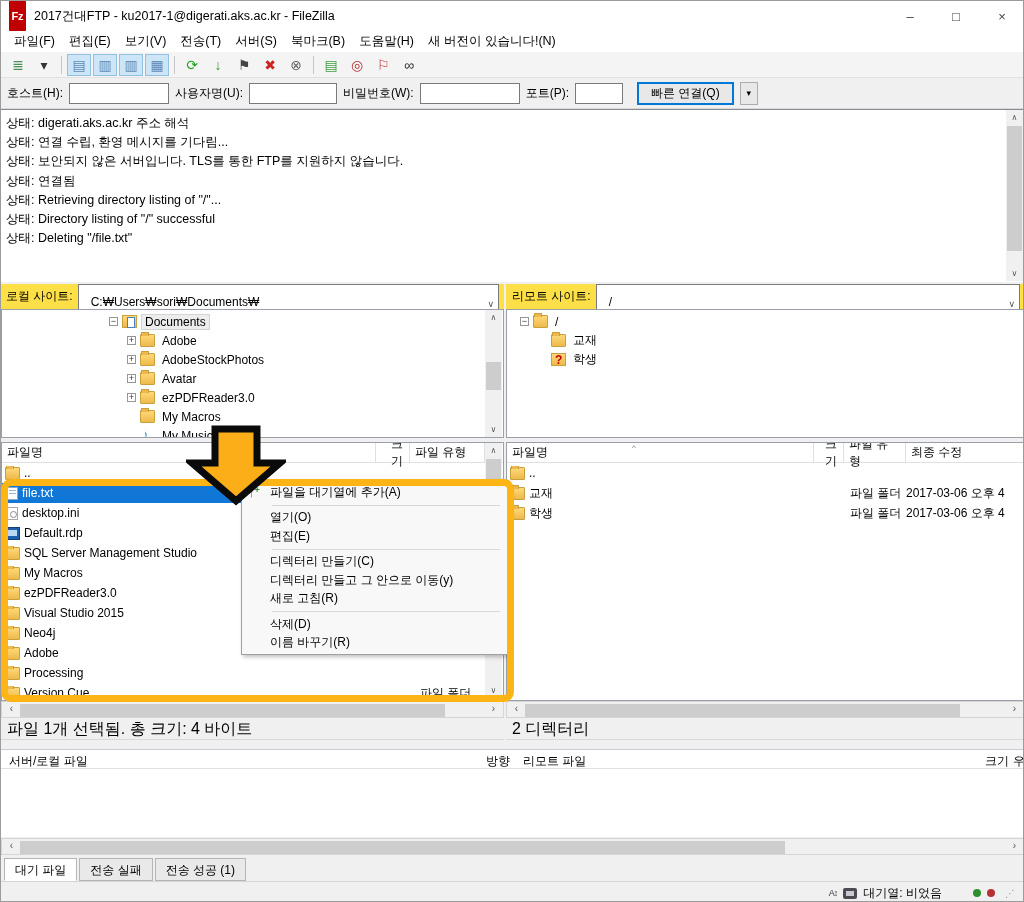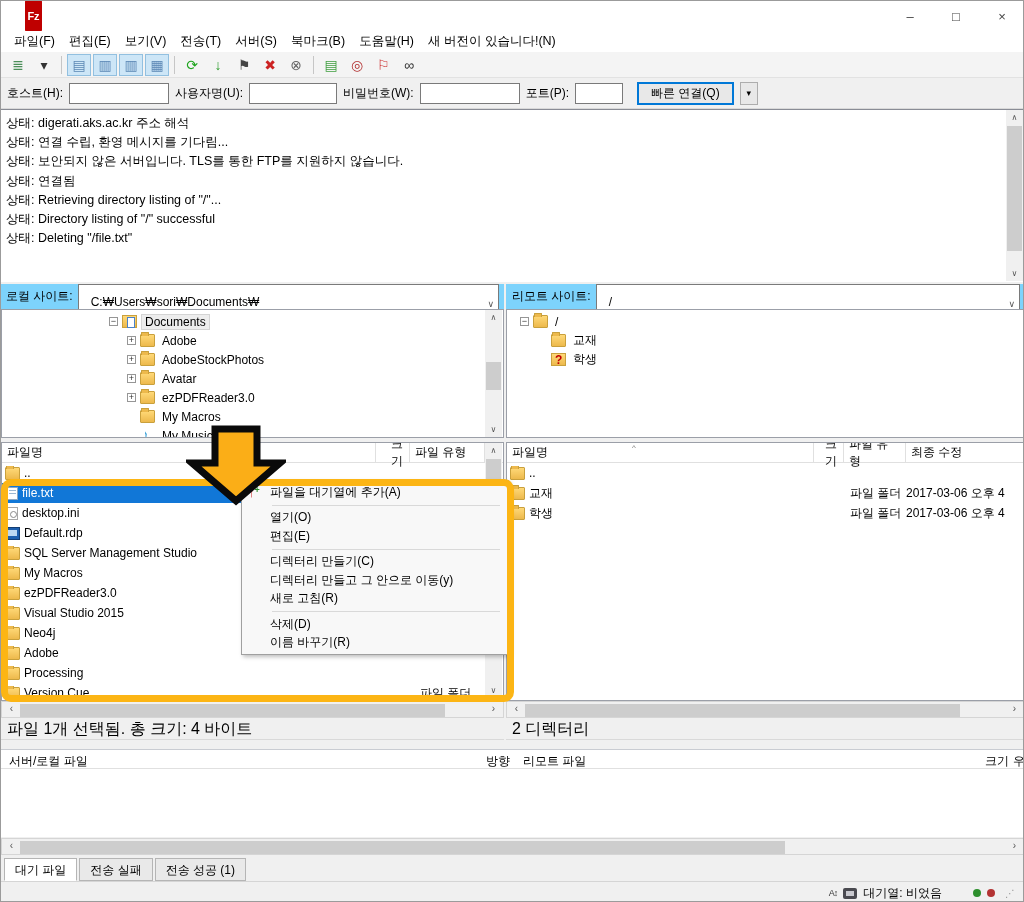--- a/index.html
+++ b/index.html
@@ -1,21 +1,21 @@
 <!DOCTYPE html>
 <html><head>
 <meta charset="utf-8">
 <style>
   * { margin:0; padding:0; box-sizing:border-box; }
   html,body { width:1024px; height:902px; font-family:"Liberation Sans","DejaVu Sans",sans-serif; }
   .window { position:relative; width:1024px; height:902px; background:#f0f0f0; overflow:hidden; border:1px solid #9b9b9b; font-size:12px; color:#000; }
 
   
   .titlebar { position:absolute; left:0; top:0; width:1024px; height:30px; background:#fff; display:flex; align-items:center; }
-  .app-icon { width:17px; height:32px; margin-left:24px; background:#bf0000; color:#fff; font-weight:bold; font-size:11px; display:flex; align-items:center; justify-content:center; border-radius:2px; }
+  .app-icon { width:17px; height:32px; margin-left:8px; background:#bf0000; color:#fff; font-weight:bold; font-size:11px; display:flex; align-items:center; justify-content:center; border-radius:2px; }
   .title-text { margin-left:8px; font-size:12.5px; }
   .win-controls { position:absolute; right:0; top:0; height:30px; display:flex; }
   .win-btn { width:46px; height:30px; display:flex; align-items:center; justify-content:center; font-size:13px; color:#444; }
 
   
   .menubar { position:absolute; left:0; top:30px; width:1024px; height:21px; background:#fff; display:flex; align-items:center; padding-left:6px; }
   .menu-item { padding:2px 7px; font-size:12.5px; }
 
   
   .toolbar { position:absolute; left:0; top:51px; width:1024px; height:26px; background:#f4f4f4; display:flex; align-items:center; padding-left:4px; border-bottom:1px solid #e2e2e2; }
@@ -32,21 +32,21 @@
   .qc-drop { height:23px; width:18px; border:1px solid #adadad; background:#e8e8e8; font-size:9px; display:flex; align-items:center; justify-content:center; }
 
   
   .log { position:absolute; left:0; top:108px; width:1024px; height:173px; background:#fff; border-top:1px solid #898c95; padding:4px 0 0 5px; line-height:19.2px; font-size:12.5px; }
   .vscroll { position:absolute; width:17px; background:#f0f0f0; }
   .log-vscroll { right:0; top:109px; height:171px; }
   .sb-arrow { position:absolute; left:0; width:17px; height:15px; color:#555; font-size:8px; display:flex; align-items:center; justify-content:center; }
   .sb-thumb { position:absolute; left:1px; width:15px; background:#cdcdcd; }
 
   
-  .sitebar { position:absolute; top:283px; height:25px; background:#7dd3fc; display:flex; align-items:center; gap:5px; }
+  .sitebar { position:absolute; top:283px; height:25px; background:#fde047; display:flex; align-items:center; gap:5px; }
   .sitebar.local { left:0; width:503px; padding-left:5px; }
   .sitebar.remote { left:505px; width:519px; padding-left:6px; }
   .combo { flex:1; height:26px; background:#fff; border:1px solid #7a7a7a; display:flex; align-items:flex-end; padding-left:12px; position:relative; margin-right:5px; }
   .combo .chev { position:absolute; right:4px; color:#555; font-size:9px; }
 
   
   .pane { position:absolute; background:#fff; border:1px solid #9b9fa8; }
   .tree-left  { left:0; top:308px; width:503px; height:129px; overflow:hidden; padding-left:53px; padding-top:2px; }
   .tree-right { left:505px; top:308px; width:519px; height:129px; overflow:hidden; padding-left:13px; padding-top:2px; }
   .tree-item { display:flex; align-items:center; height:19px; margin-left:calc(var(--depth,0)*18px); }
@@ -123,20 +123,21 @@
   .anno-box { position:absolute; left:0px; top:478px; width:513px; height:223px; border:7px solid #fcb514; border-radius:10px; z-index:20; pointer-events:none; }
   .anno-arrow { position:absolute; left:185px; top:418px; z-index:21; pointer-events:none; }
 </style>
 </head>
 <body>
 
 <div class="window">
 
   <div class="titlebar">
     <div class="app-icon">Fz</div>
+    <div class="title-text">2017건대FTP - ku2017-1@digerati.aks.ac.kr - FileZilla</div>
     <div class="win-controls">
       <div class="win-btn">–</div>
       <div class="win-btn">□</div>
       <div class="win-btn">×</div>
     </div>
   </div>
 
   <div class="menubar">
 
   <div class="menu-item"><span>파일(F)</span></div>

